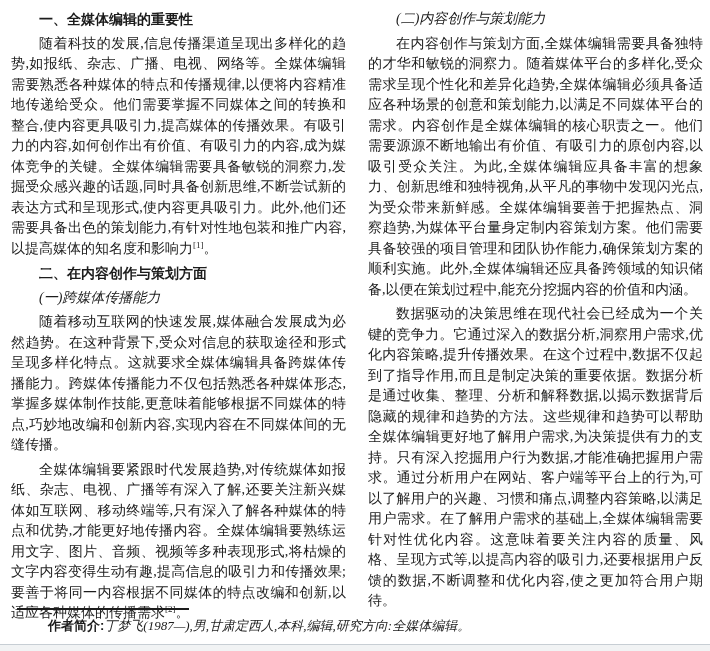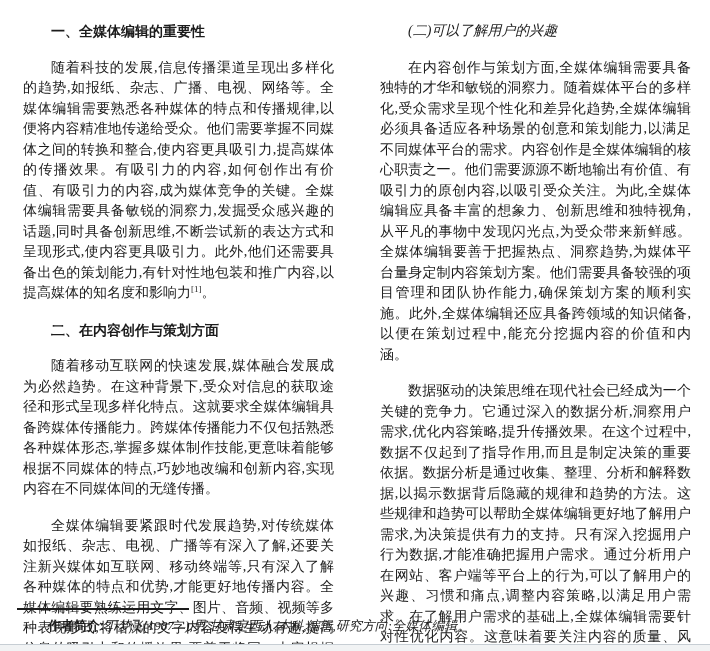--- a/index.html
+++ b/index.html
@@ -13,21 +13,21 @@
   }
   .columns {
     position: absolute;
     top: 5px; left: 7px;
     width: 700px;
     display: flex;
     gap: 14px;
   }
   .col { flex: 1; min-width: 0; }
   .blk {
-    margin: 16px;
+    margin: 4px;
     font-size: 14px;
     line-height: 20.5px;
     text-align: justify;
     text-indent: 2em;
   }
   .h1 {
     font-family: "Liberation Sans", "DejaVu Sans", sans-serif;
     font-weight: bold;
     font-size: 14px;
     text-align: left;
@@ -77,26 +77,27 @@
 </style>
 </head>
 <body>
 
 <div class="columns">
 
   <div class="col">
     <h3 class="blk h1">一、全媒体编辑的重要性</h3>
     <p class="blk"><span>随着科技的发展,信息传播渠道呈现出多样化的趋势,如报纸、杂志、广播、电视、网络等。全媒体编辑需要熟悉各种媒体的特点和传播规律,以便将内容精准地传递给受众。他们需要掌握不同媒体之间的转换和整合,使内容更具吸引力,提高媒体的传播效果。有吸引力的内容,如何创作出有价值、有吸引力的内容,成为媒体竞争的关键。全媒体编辑需要具备敏锐的洞察力,发掘受众感兴趣的话题,同时具备创新思维,不断尝试新的表达方式和呈现形式,使内容更具吸引力。此外,他们还需要具备出色的策划能力,有针对性地包装和推广内容,以提高媒体的知名度和影响力</span><sup class="ref">[1]</sup><span>。</span></p>
     <h3 class="blk h1">二、在内容创作与策划方面</h3>
+    <h4 class="blk h2">(一)跨媒体传播能力</h4>
     <p class="blk">随着移动互联网的快速发展,媒体融合发展成为必然趋势。在这种背景下,受众对信息的获取途径和形式呈现多样化特点。这就要求全媒体编辑具备跨媒体传播能力。跨媒体传播能力不仅包括熟悉各种媒体形态,掌握多媒体制作技能,更意味着能够根据不同媒体的特点,巧妙地改编和创新内容,实现内容在不同媒体间的无缝传播。</p>
     <p class="blk"><span>全媒体编辑要紧跟时代发展趋势,对传统媒体如报纸、杂志、电视、广播等有深入了解,还要关注新兴媒体如互联网、移动终端等,只有深入了解各种媒体的特点和优势,才能更好地传播内容。全媒体编辑要熟练运用文字、图片、音频、视频等多种表现形式,将枯燥的文字内容变得生动有趣,提高信息的吸引力和传播效果;要善于将同一内容根据不同媒体的特点改编和创新,以适应各种媒体的传播需求</span><sup class="ref">[2]</sup><span>。</span></p>
   </div>
 
   <div class="col">
-    <h4 class="blk h2">(二)可以了解用户的兴趣</h4>
+    <h4 class="blk h2">(二)内容创作与策划能力</h4>
     <p class="blk">在内容创作与策划方面,全媒体编辑需要具备独特的才华和敏锐的洞察力。随着媒体平台的多样化,受众需求呈现个性化和差异化趋势,全媒体编辑必须具备适应各种场景的创意和策划能力,以满足不同媒体平台的需求。内容创作是全媒体编辑的核心职责之一。他们需要源源不断地输出有价值、有吸引力的原创内容,以吸引受众关注。为此,全媒体编辑应具备丰富的想象力、创新思维和独特视角,从平凡的事物中发现闪光点,为受众带来新鲜感。全媒体编辑要善于把握热点、洞察趋势,为媒体平台量身定制内容策划方案。他们需要具备较强的项目管理和团队协作能力,确保策划方案的顺利实施。此外,全媒体编辑还应具备跨领域的知识储备,以便在策划过程中,能充分挖掘内容的价值和内涵。</p>
     <p class="blk">数据驱动的决策思维在现代社会已经成为一个关键的竞争力。它通过深入的数据分析,洞察用户需求,优化内容策略,提升传播效果。在这个过程中,数据不仅起到了指导作用,而且是制定决策的重要依据。数据分析是通过收集、整理、分析和解释数据,以揭示数据背后隐藏的规律和趋势的方法。这些规律和趋势可以帮助全媒体编辑更好地了解用户需求,为决策提供有力的支持。只有深入挖掘用户行为数据,才能准确把握用户需求。通过分析用户在网站、客户端等平台上的行为,可以了解用户的兴趣、习惯和痛点,调整内容策略,以满足用户需求。在了解用户需求的基础上,全媒体编辑需要针对性优化内容。这意味着要关注内容的质量、风格、呈现方式等,以提高内容的吸引力,还要根据用户反馈的数据,不断调整和优化内容,使之更加符合用户期待。</p>
   </div>
 
 </div>
 
 <div class="footnote">
   <div class="fn-rule"></div>
   <p class="fn-text"><span class="fn-label">作者简介:</span><span>丁梦飞(1987—),男,甘肃定西人,本科,编辑,研究方向:全媒体编辑。</span></p>
 </div>

